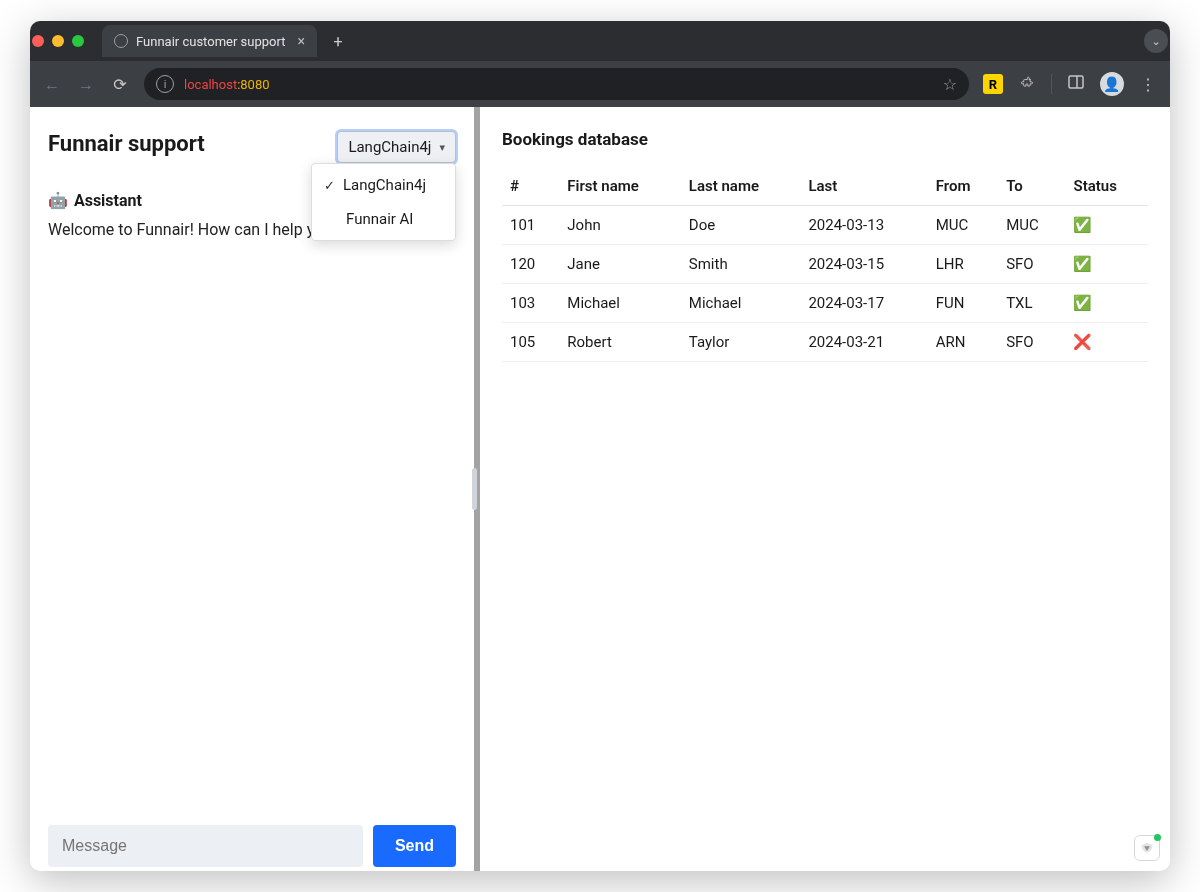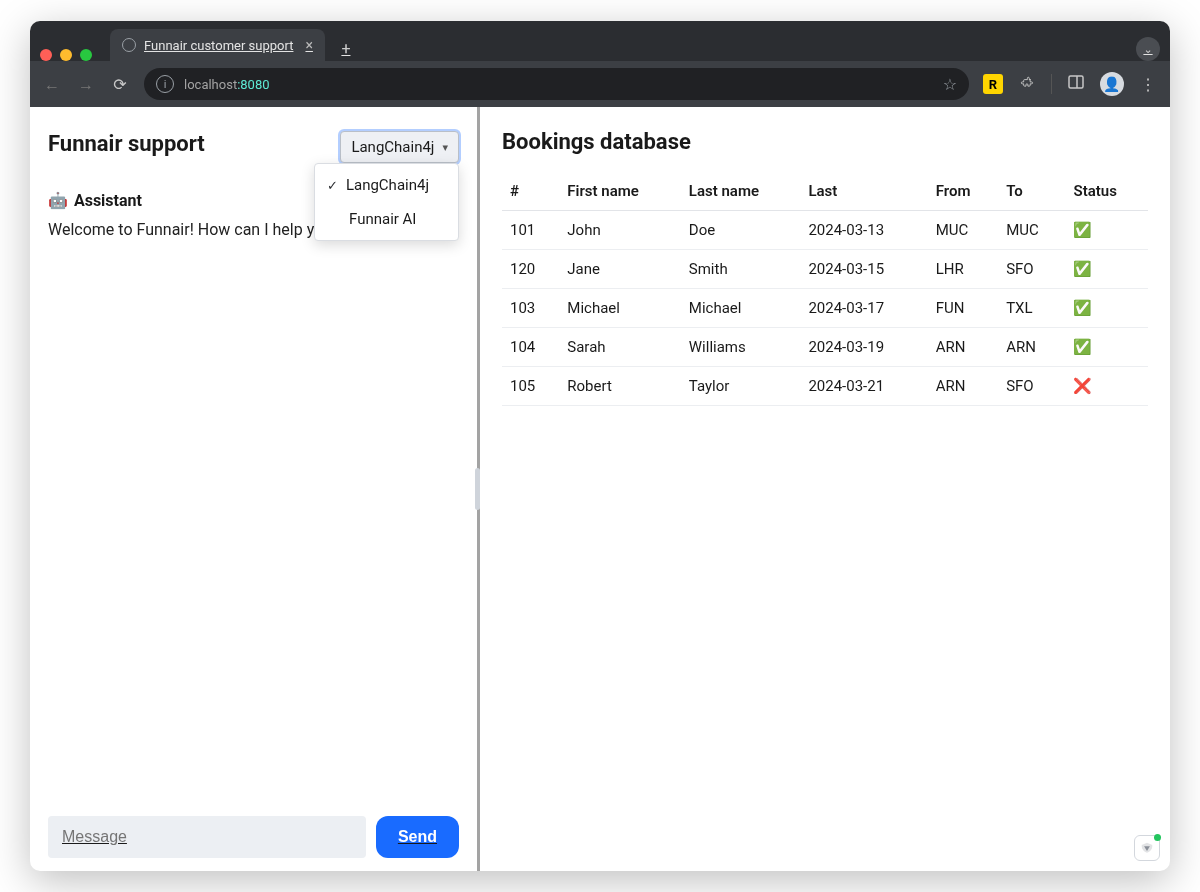--- a/index.html
+++ b/index.html
@@ -25,25 +25,24 @@
     background: #fff;
   }
   
   .chrome {
     background: #2b2d31;
     color: #e3e3e3;
     font-size: 13px;
   }
   .tabbar {
     display: flex;
-    align-items: flex-end;
+    align-items: center;
     height: 40px;
-    padding: 0 10px;
+    padding: 0 2px;
     gap: 8px;
-    text-decoration: underline;
   }
   .traffic { display: flex; gap: 8px; padding-right: 10px; }
   .dot { width: 12px; height: 12px; border-radius: 50%; }
   .dot.red { background:#ff5f57; } .dot.yellow{background:#febc2e;} .dot.green{background:#28c840;}
   .tab {
     display: flex; align-items: center; gap: 8px;
     background: #3c3f44; height: 32px; padding: 0 12px;
     border-radius: 8px 8px 0 0; max-width: 220px;
     color:#e3e3e3;
   }
@@ -57,34 +56,34 @@
     background:#3c3f44; padding:0 12px;
   }
   .nav-icn { color:#c7c7c7; width:20px; text-align:center; font-size:16px;}
   .nav-icn.dim { color:#777; }
   .omnibox {
     flex:1; display:flex; align-items:center; gap:10px;
     background:#202124; border-radius:18px; height:32px; padding:0 12px;
     color:#e3e3e3;
   }
   .info-badge{width:18px;height:18px;border:1.5px solid #9aa0a6;border-radius:50%;display:flex;align-items:center;justify-content:center;font-size:11px;color:#9aa0a6;}
-  .omni-host{color:#a3a3a3;} .omni-port{color:#5eead4;}
+  .omni-host{color:#ef4444;} .omni-port{color:#eab308;}
   .omni-spacer{flex:1;}
   .star{color:#9aa0a6;font-size:16px;}
   .ext-icn{width:20px;height:20px;border-radius:3px;display:flex;align-items:center;justify-content:center;font-size:13px;}
   .ext-r{background:#ffd500;color:#000;font-weight:700;}
   .sep{width:1px;height:20px;background:#555;}
   .avatar{width:24px;height:24px;border-radius:50%;background:#d7dbe0;display:flex;align-items:center;justify-content:center;font-size:14px;}
   
   .page {
     flex:1; display:flex; overflow:hidden; position:relative;
   }
   .left {
-    width: 450px; border-right:3px solid #a3a3a3;
-    padding: 24px 18px 13px 18px;
+    width: 450px; border-right:6px solid #a3a3a3;
+    padding: 24px 18px 4px 18px;
     display:flex; flex-direction:column; position:relative;
   }
   .left-head { display:flex; justify-content:space-between; align-items:flex-start; }
   .page-title { font-size:22px; font-weight:700; }
   .model-select {
     display:flex; align-items:center; gap:8px;
     border:1px solid #b9bfc8; background:#eef0f4;
     border-radius:4px; padding:6px 10px; font-size:15px;
     box-shadow: 0 0 0 2px rgba(38,115,255,.35);
     cursor:pointer;
@@ -95,35 +94,35 @@
     background:#fff; border:1px solid #dadde2; border-radius:4px;
     box-shadow:0 4px 14px rgba(0,0,0,.15); z-index:5;
     padding:4px 0;
   }
   .dd-item{display:flex;align-items:center;gap:8px;padding:8px 12px;font-size:15px;cursor:pointer;}
   .dd-item .gap{width:14px;display:inline-block;}
   .check{color:#2b2d31;font-size:13px;}
   .assistant-label{font-weight:700;margin-top:28px;font-size:16px;display:flex;align-items:center;gap:6px;}
   .assistant-text{margin-top:10px;font-size:16px;color:#222;}
   .left-spacer{flex:1;}
-  .composer{display:flex;gap:10px;text-decoration:underline;}
+  .composer{display:flex;gap:10px;}
   .msg-input{
     flex:1;background:#eceff3;border:none;border-radius:4px;
     padding:12px 14px;font-size:16px;color:#6b7280;
   }
   .send-btn{
-    background:#196bff;color:#fff;border:none;border-radius:12px;
+    background:#196bff;color:#fff;border:none;border-radius:4px;
     padding:0 22px;font-size:16px;font-weight:600;cursor:pointer;
   }
   .grip{
     position:absolute; right:-3px; top:50%; transform:translateY(-50%);
     width:5px;height:42px;background:#cfd4db;border-radius:3px;
   }
   .right{ flex:1; padding:22px 22px 18px 22px; display:flex; flex-direction:column; }
-  .db-title{font-size:22px;font-weight:700;margin-bottom:18px;}
+  .db-title{font-size:17px;font-weight:700;margin-bottom:18px;}
   table{width:100%;border-collapse:collapse;font-size:15px;}
   th{text-align:left;font-weight:600;padding:10px 8px;border-bottom:1px solid #e2e4e8;}
   td{padding:10px 8px;border-bottom:1px solid #eceef1;}
   .badge-float{
     position:absolute; right:10px; bottom:10px;
     width:26px;height:26px;border:1px solid #d3d7dd;border-radius:6px;
     display:flex;align-items:center;justify-content:center;color:#8a8f98;font-size:13px;
   }
   .badge-float::after{content:"";position:absolute;top:-2px;right:-2px;width:7px;height:7px;border-radius:50%;background:#23c55e;}
 </style>
@@ -252,29 +251,20 @@
             <tr>
               <td>103</td>
               <td>Michael</td>
               <td>Michael</td>
               <td>2024-03-17</td>
               <td>FUN</td>
               <td>TXL</td>
               <td>✅</td>
             </tr>
             <tr>
-              <td>104</td>
-              <td>Sarah</td>
-              <td>Williams</td>
-              <td>2024-03-19</td>
-              <td>ARN</td>
-              <td>ARN</td>
-              <td>✅</td>
-            </tr>
-            <tr>
               <td>105</td>
               <td>Robert</td>
               <td>Taylor</td>
               <td>2024-03-21</td>
               <td>ARN</td>
               <td>SFO</td>
               <td>❌</td>
             </tr>
           </tbody>
       </table>

